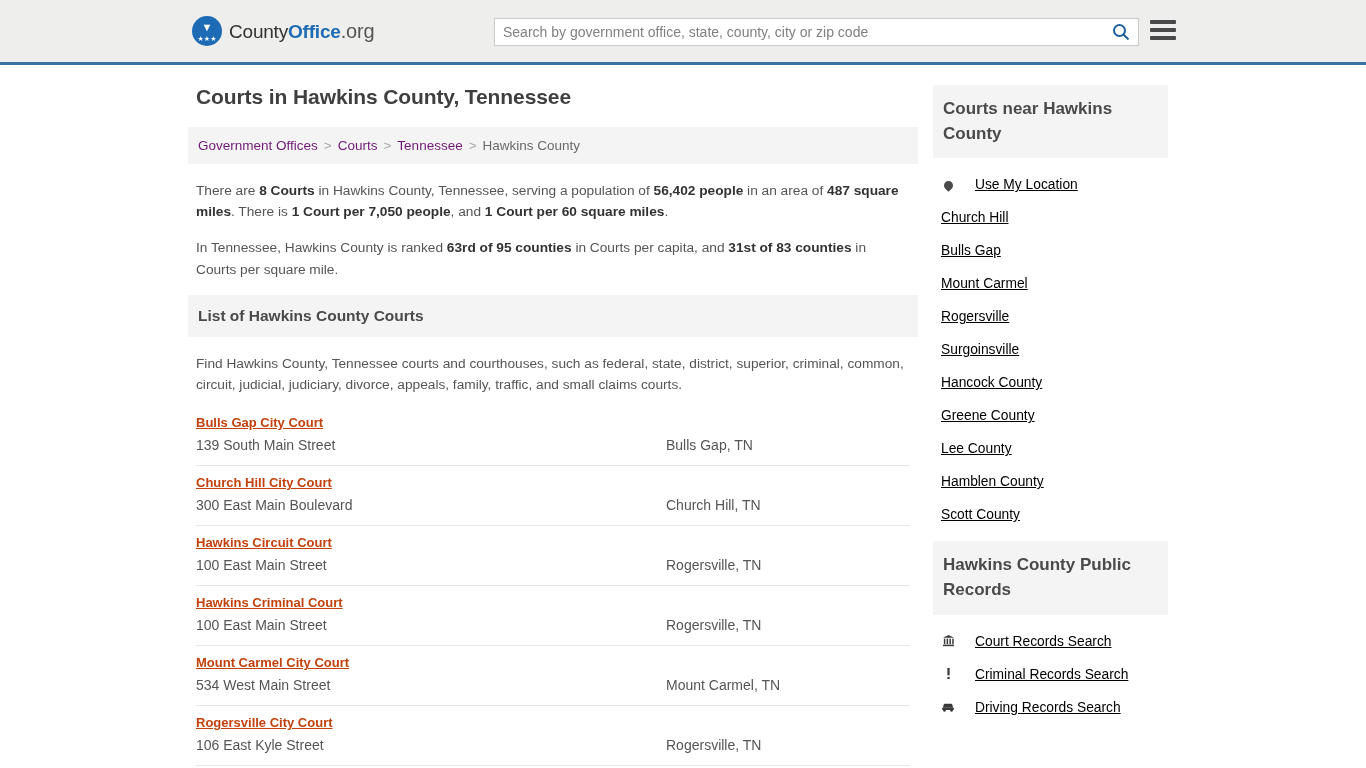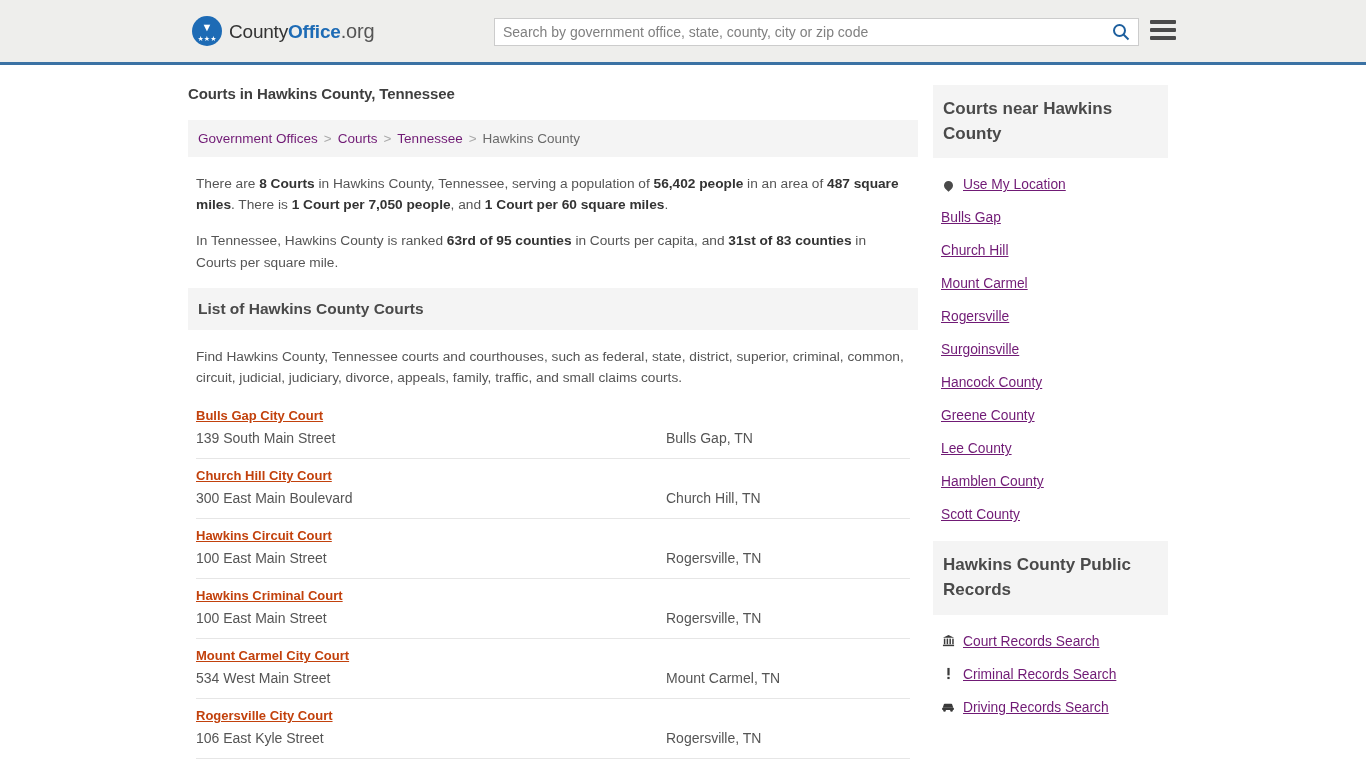--- a/index.html
+++ b/index.html
@@ -122,23 +122,23 @@
     width: 990px;
     margin: 0 auto;
     display: flex;
     align-items: flex-start;
     gap: 15px;
   }
   .col-main { width: 730px; flex: 0 0 730px; }
   .col-side { width: 235px; flex: 0 0 235px; }
 
   h1.page-title {
-    font-size: 15px;
+    font-size: 21px;
     color: #3f3f3f;
-    margin: 0 0 18px 0;
+    margin: 0 0 18px 8px;
     font-weight: bold;
     letter-spacing: -0.1px;
   }
 
   
   .breadcrumb {
     background: #f4f4f4;
     padding: 11px 10px;
     font-size: 13.5px;
     color: #666666;
@@ -215,24 +215,24 @@
     margin: 0;
     font-size: 17px;
     line-height: 1.45;
     color: #4a4a4a;
     font-weight: bold;
   }
   .side-links { padding: 10px 8px 0 8px; }
   .side-link {
     display: flex;
     align-items: center;
-    gap: 8px;
+    gap: 20px;
     padding: 9px 0;
     font-size: 13.8px;
-    color: #701a75;
+    color: #000000;
     text-decoration: none;
     cursor: pointer;
   }
   .side-link .lbl { text-decoration: underline; }
   .side-icon {
     width: 14px;
     flex: 0 0 14px;
     text-align: center;
     color: #3a3a3a;
     font-size: 13px;
@@ -332,24 +332,24 @@
       <div class="side-box">
         <div class="side-head">
           <h3>Courts near Hawkins County</h3>
         </div>
         <div class="side-links" id="nearby-links">
             <a class="side-link">
               <span class="side-icon"><span class="pin-glyph"></span></span>
               <span class="lbl">Use My Location</span>
             </a>
             <a class="side-link">
+              <span class="lbl">Church Hill</span>
+            </a>
+            <a class="side-link">
               <span class="lbl">Bulls Gap</span>
-            </a>
-            <a class="side-link">
-              <span class="lbl">Church Hill</span>
             </a>
             <a class="side-link">
               <span class="lbl">Mount Carmel</span>
             </a>
             <a class="side-link">
               <span class="lbl">Rogersville</span>
             </a>
             <a class="side-link">
               <span class="lbl">Surgoinsville</span>
             </a>

